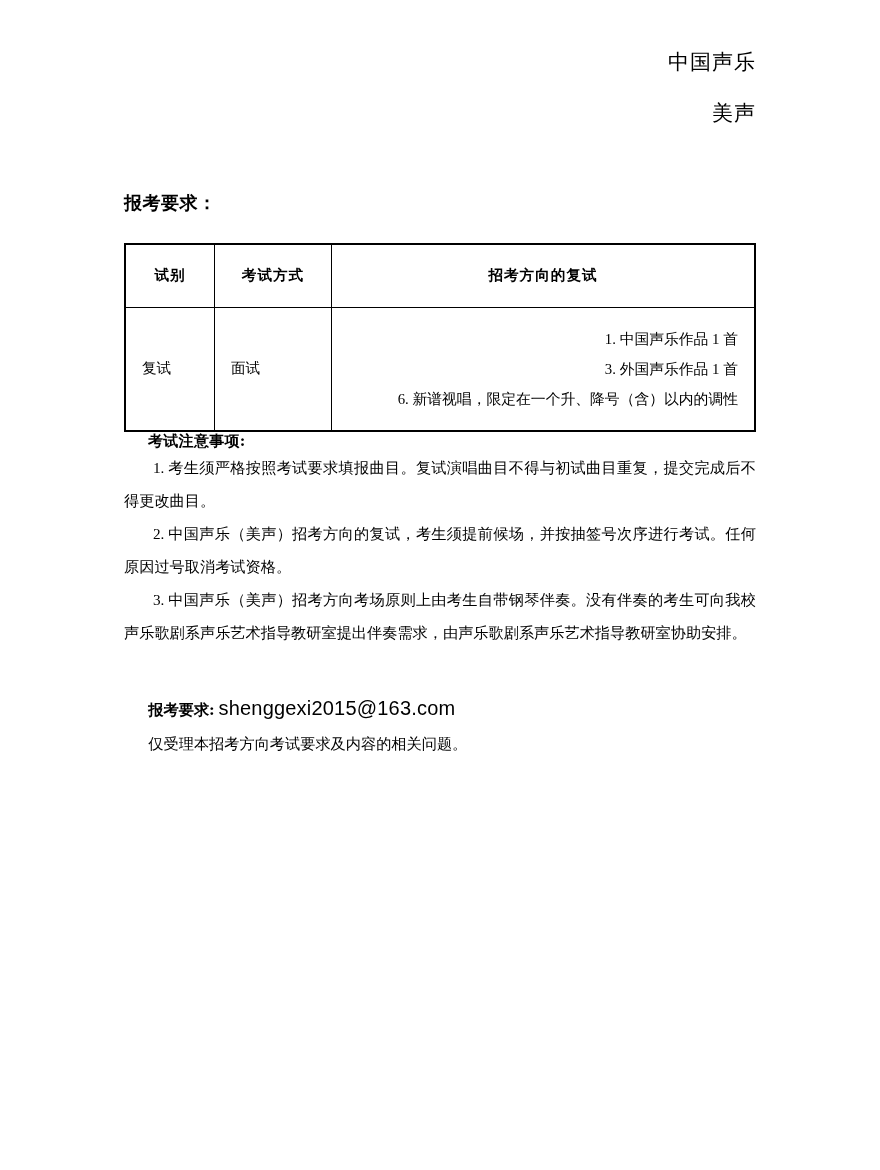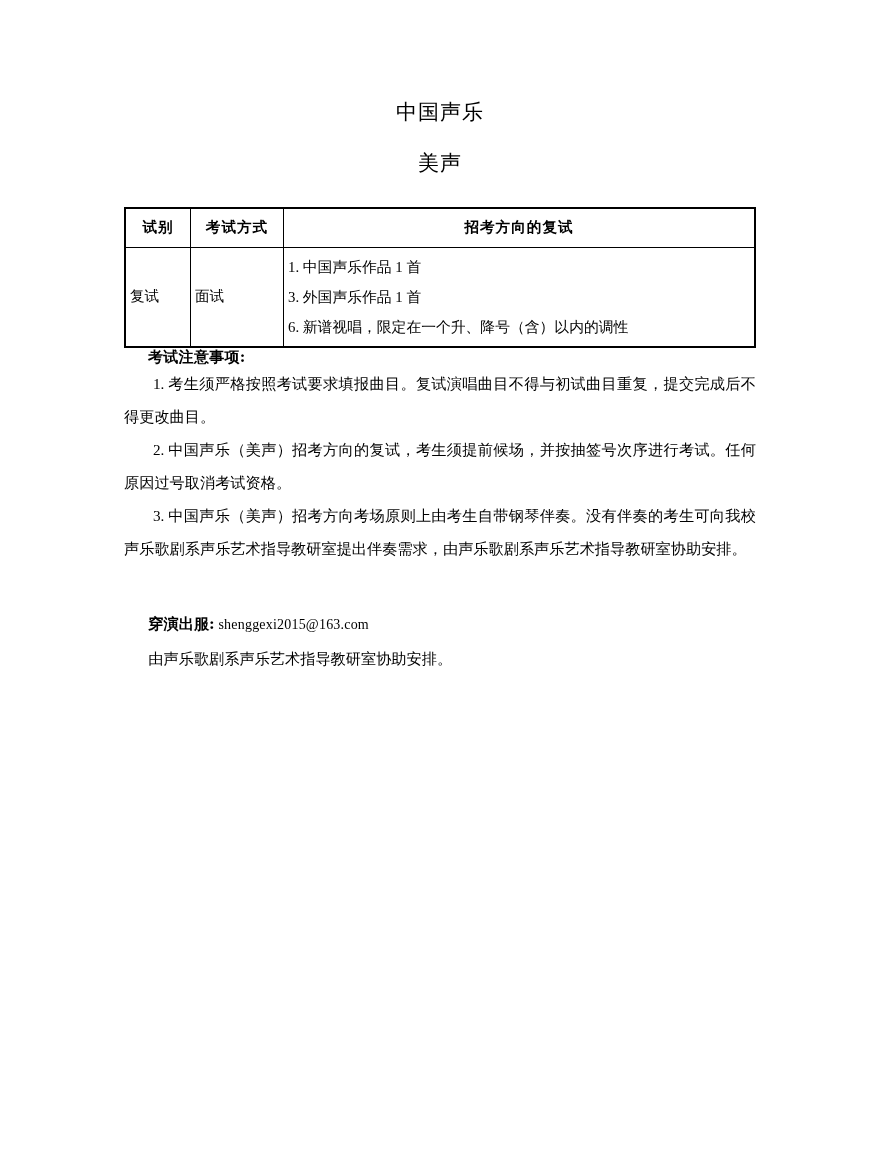--- a/index.html
+++ b/index.html
@@ -16,22 +16,22 @@
     overflow: hidden;
   }
   .page {
     position: relative;
     width: 880px;
     height: 1170px;
     box-sizing: border-box;
     padding: 0 124px;
   }
   .title-block {
-    margin-top: 98px;
-    text-align: center;
+    margin-top: 48px;
+    text-align: right;
   }
   .title-line1 {
     font-size: 21px;
     font-weight: normal;
     letter-spacing: 1px;
     line-height: 1.4;
   }
   .title-line2 {
     font-size: 21px;
     font-weight: normal;
@@ -58,37 +58,38 @@
   
   table.exam {
     margin-top: 28px;
     border-collapse: collapse;
     width: 100%;
     border: 2px solid #000;
   }
   table.exam th, table.exam td {
     border: 1px solid #000;
     font-size: 14.6px;
-    padding: 4px;
+    padding: 16px;
   }
   table.exam th {
     font-weight: bold;
     font-family: "DejaVu Serif", serif;
     height: 30px;
     text-align: center;
     letter-spacing: 1px;
   }
   .col-a { width: 56px; }
   .col-b { width: 84px; }
   td.center {
     vertical-align: middle;
   }
   td.content {
     padding: 6px 0 8px 8px;
     vertical-align: top;
+    text-align: right;
   }
   td.content .line {
     line-height: 30px;
     font-size: 14.8px;
     white-space: nowrap;
   }
   .notice-head {
     font-size: 15px;
     font-weight: bold;
     font-family: "DejaVu Serif", serif;
@@ -106,41 +107,42 @@
     margin-top: 38px;
     text-indent: 1.6em;
     font-size: 15.2px;
     line-height: 30px;
   }
   .mail-label {
     font-weight: bold;
     font-family: "DejaVu Serif", serif;
   }
   .mail-addr {
-    font-family: Liberation Serif, serif;
-    font-size: 14px;
+    font-family: Liberation Sans, sans-serif;
+    font-size: 20px;
     letter-spacing: 0.2px;
   }
   .mail-note {
     font-size: 15.2px;
     line-height: 33px;
     text-indent: 1.6em;
     margin-top: 2px;
   }
 </style>
 </head>
 <body>
 
 <div class="page">
 
   <div class="title-block">
     <div class="title-line1">中国声乐</div>
     <div class="title-line2">美声</div>
   </div>
 
+  <div class="section-head">报考要求：</div>
 
 
   <table class="exam">
     <thead>
       <tr>
         <th class="col-a">试别</th>
         <th class="col-b">考试方式</th>
         <th>招考方向的复试</th>
       </tr>
     </thead>
@@ -158,18 +160,18 @@
   </table>
 
   <div class="notice-head">考试注意事项:</div>
 
   <div class="notice-item">1. 考生须严格按照考试要求填报曲目。复试演唱曲目不得与初试曲目重复，提交完成后不得更改曲目。</div>
   <div class="notice-item">2. 中国声乐（美声）招考方向的复试，考生须提前候场，并按抽签号次序进行考试。任何原因过号取消考试资格。</div>
   <div class="notice-item">3. 中国声乐（美声）招考方向考场原则上由考生自带钢琴伴奏。没有伴奏的考生可向我校声乐歌剧系声乐艺术指导教研室提出伴奏需求，由声乐歌剧系声乐艺术指导教研室协助安排。</div>
   <div class="gap-small"></div>
 
   <div class="mail-block">
-    <span class="mail-label">穿演出服:</span>
+    <span class="mail-label">报考要求:</span>
     <span class="mail-addr">shenggexi2015@163.com</span>
   </div>
-  <div class="mail-note">由声乐歌剧系声乐艺术指导教研室协助安排。</div>
+  <div class="mail-note">仅受理本招考方向考试要求及内容的相关问题。</div>
 
 </div>
 
 </body></html>

